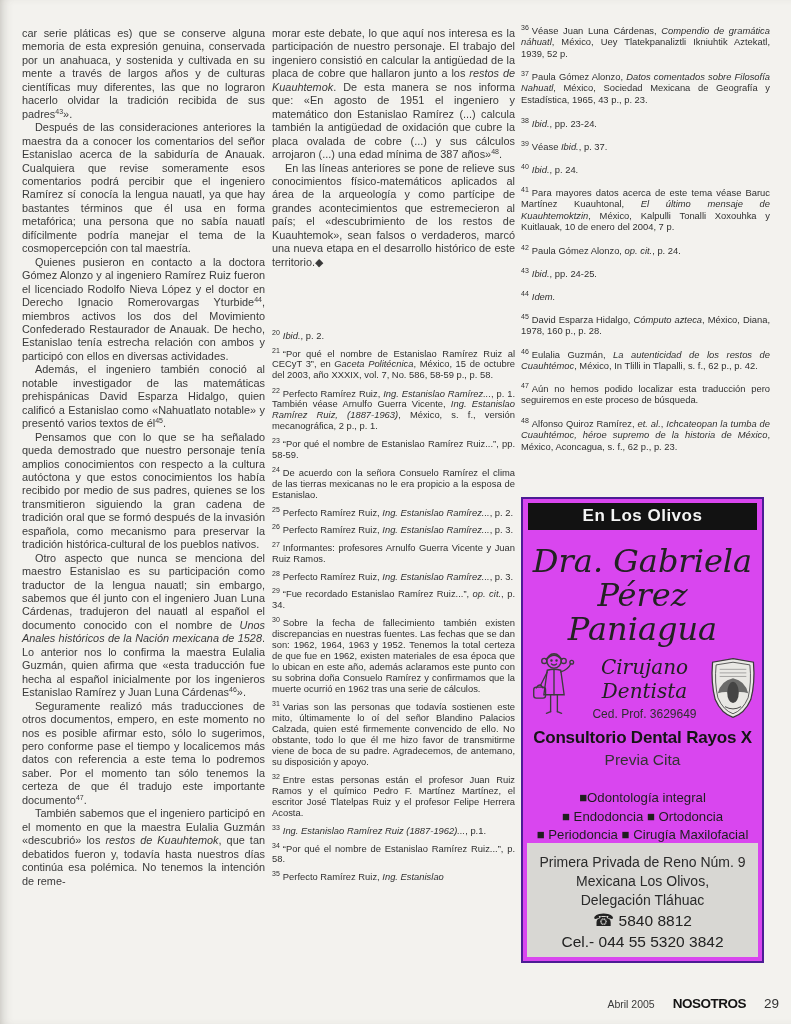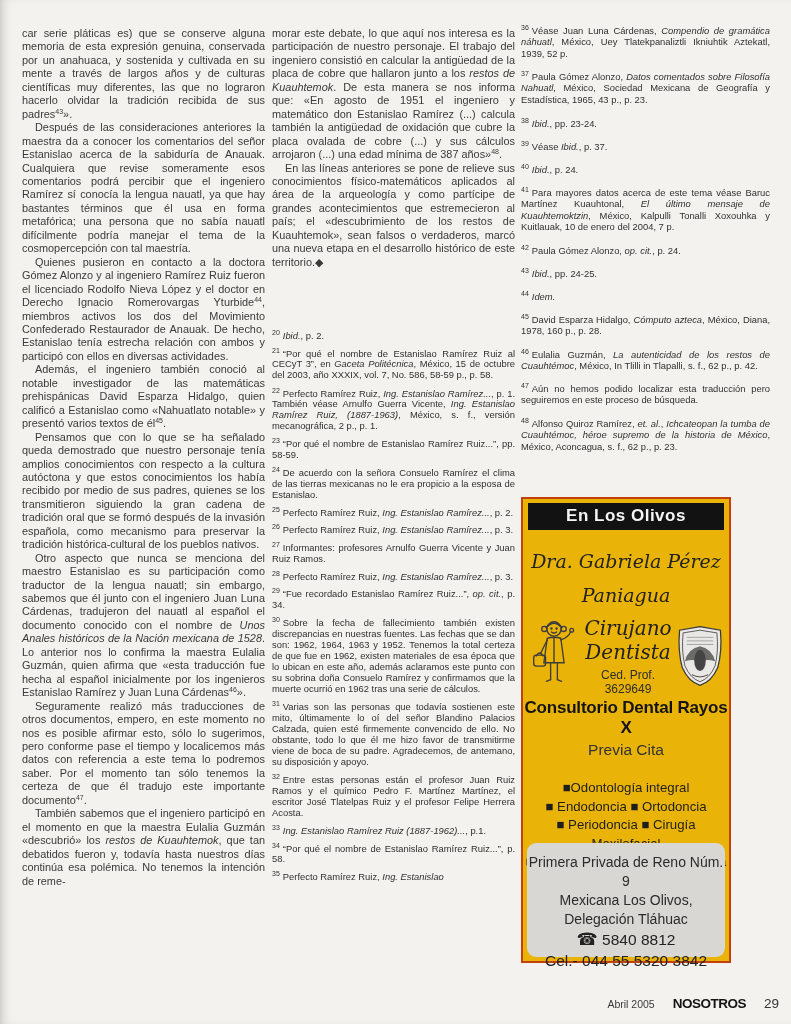--- a/index.html
+++ b/index.html
@@ -14,36 +14,36 @@
           text-indent:13px;color:#3a3a3a;}
   .col1 > .body-p:first-child{text-indent:0;}
   .paras > .body-p:first-child{text-indent:0;}
   sup{font-size:7px;line-height:0;vertical-align:4px;}
   .it{font-style:italic;}
   .fn{font-size:9.4px;line-height:11.1px;text-align:justify;color:#303030;margin:0 0 4px 0;}
   .col3 .fn{line-height:11.6px;margin-bottom:9px;}
   .fn-num{font-size:7px;vertical-align:3.5px;margin-right:3px;}
   .fn-mid{margin-top:58px;}
   
-  .ad{position:absolute;left:521px;top:497px;width:210px;height:466px;
-      border:2px solid #c2410c;background:#eab308;box-sizing:border-box;text-align:center;}
+  .ad{position:absolute;left:521px;top:497px;width:243px;height:466px;
+      border:2px solid #4c1d95;background:#d946ef;box-sizing:border-box;text-align:center;}
   .ad-bar{margin:4px 5px 0 5px;background:#121212;color:#f5f5f5;font-weight:bold;
           font-size:17px;letter-spacing:.5px;padding:3px 0 4px 0;}
   .ad-name{margin-top:14px;font-family:"DejaVu Serif",serif;font-style:italic;
-           font-size:19px;line-height:34px;color:#222;}
+           font-size:32px;line-height:34px;color:#222;}
   .ad-row{display:flex;align-items:center;justify-content:space-between;
           padding:0 5px;margin-top:4px;}
   .ad-mid{flex:1;}
   .ad-script{font-family:"DejaVu Serif",serif;font-style:italic;font-size:20px;color:#222;}
   .ad-ced{font-size:12px;margin-top:4px;color:#2e2e2e;}
   .ad-clinic{font-size:17px;font-weight:bold;letter-spacing:-.2px;margin-top:2px;color:#141414;}
   .ad-cita{font-size:15.5px;margin-top:3px;color:#333;}
   .ad-services{margin-top:20px;font-size:13.2px;line-height:18.5px;color:#1e1e1e;}
   .ad-gray{position:absolute;left:4px;right:4px;bottom:4px;top:344px;
-           background:#d8d7d3;padding-top:10px;box-sizing:border-box;border-radius:9px;}
+           background:#d8d7d3;padding-top:10px;box-sizing:border-box;}
   .ad-addr{font-size:14px;line-height:19px;color:#2b2b2b;}
   .ad-phone{font-size:15.5px;color:#222;}
   .ph-ic{font-size:17px;}
   .ad-cel{font-size:15.5px;color:#222;margin-top:2px;}
   
   .footer{position:absolute;top:996px;right:12px;display:flex;align-items:baseline;
           gap:18px;color:#3a3a3a;}
   .f-date{font-size:10.5px;}
   .f-mag{font-size:13.5px;font-weight:bold;letter-spacing:-.5px;color:#141414;}
   .f-page{font-size:13.5px;color:#333;}

